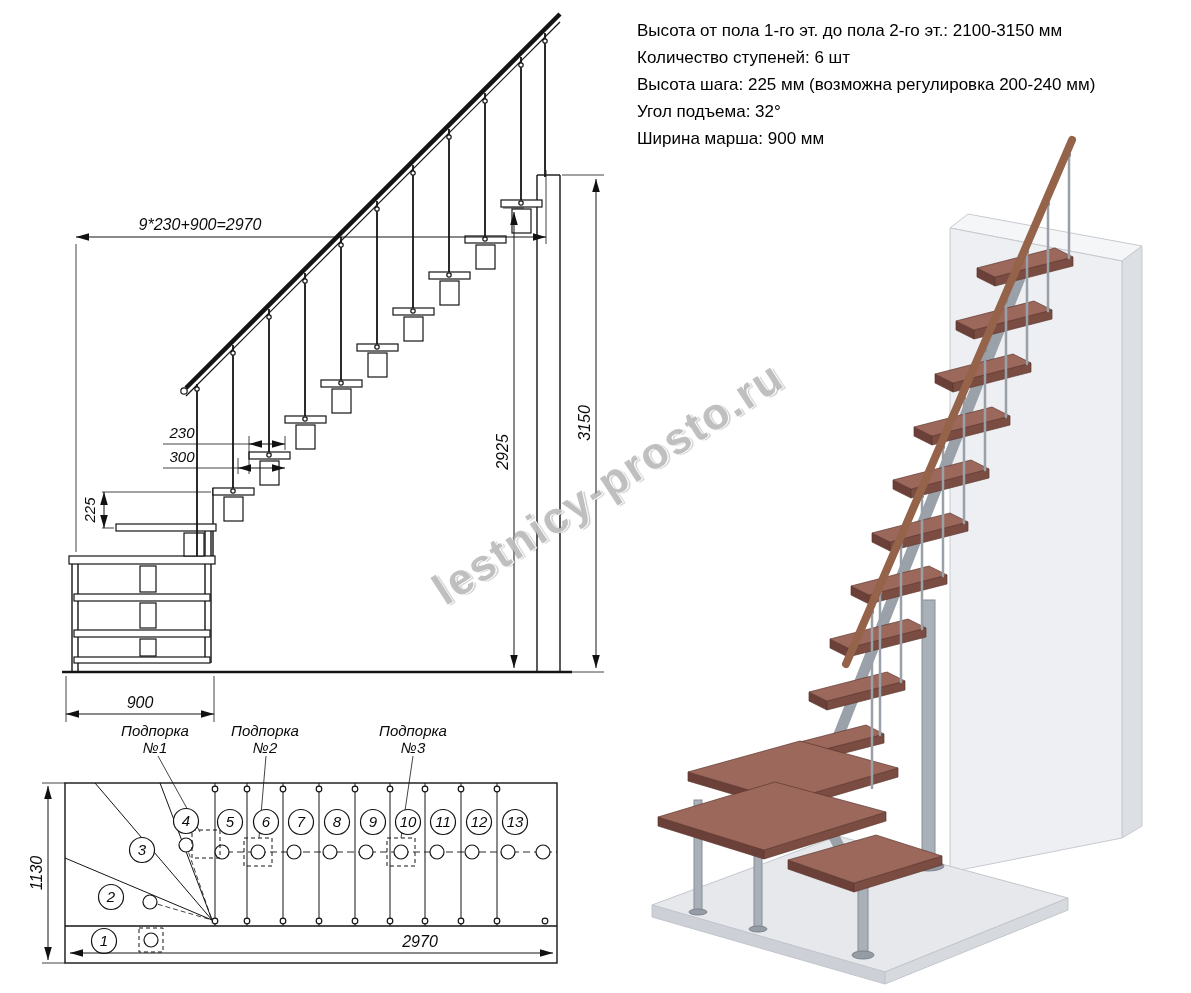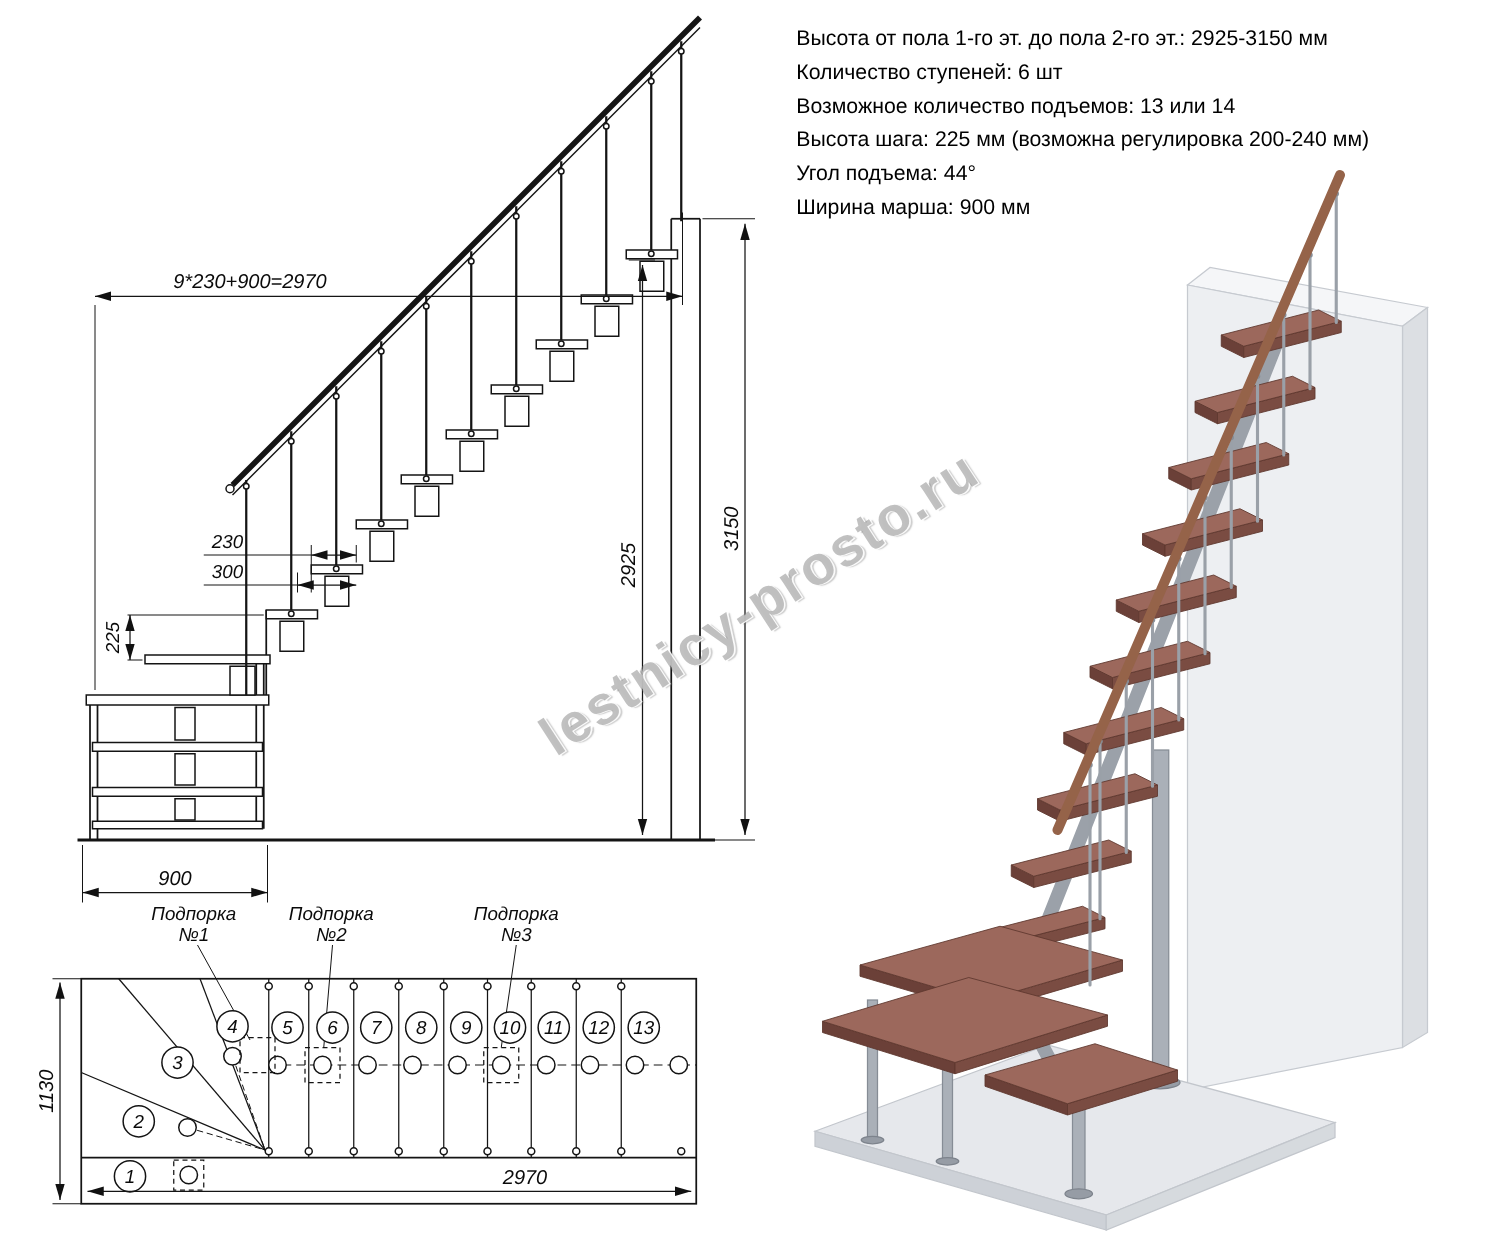--- a/index.html
+++ b/index.html
@@ -403,23 +403,22 @@
           <circle class="fit" cx="1006" cy="301" r="2.2"></circle>
       <circle class="fit" cx="1027" cy="252" r="2.2"></circle>
           <circle class="fit" cx="1048" cy="204" r="2.2"></circle>
       <circle class="fit" cx="1069" cy="155" r="2.2"></circle>
     </g>
     <path class="rail3d" d="M846,664 L862,627 L1072,140"></path>
   </g>
 </svg>
 
 <div class="specs">
-  <div>Высота от пола 1-го эт. до пола 2-го эт.: 2925-3150 мм</div>
+  <div>Высота от пола 1-го эт. до пола 2-го эт.: 2100-3150 мм</div>
   <div>Количество ступеней: 6 шт</div>
-  <div>Возможное количество подъемов: 13 или 14</div>
   <div>Высота шага: 225 мм (возможна регулировка 200-240 мм)</div>
-  <div>Угол подъема: 44°</div>
+  <div>Угол подъема: 32°</div>
   <div>Ширина марша: 900 мм</div>
 </div>
 
 <div class="watermark">lestnicy-prosto.ru</div>
 
 </div>
 
 </body></html>

